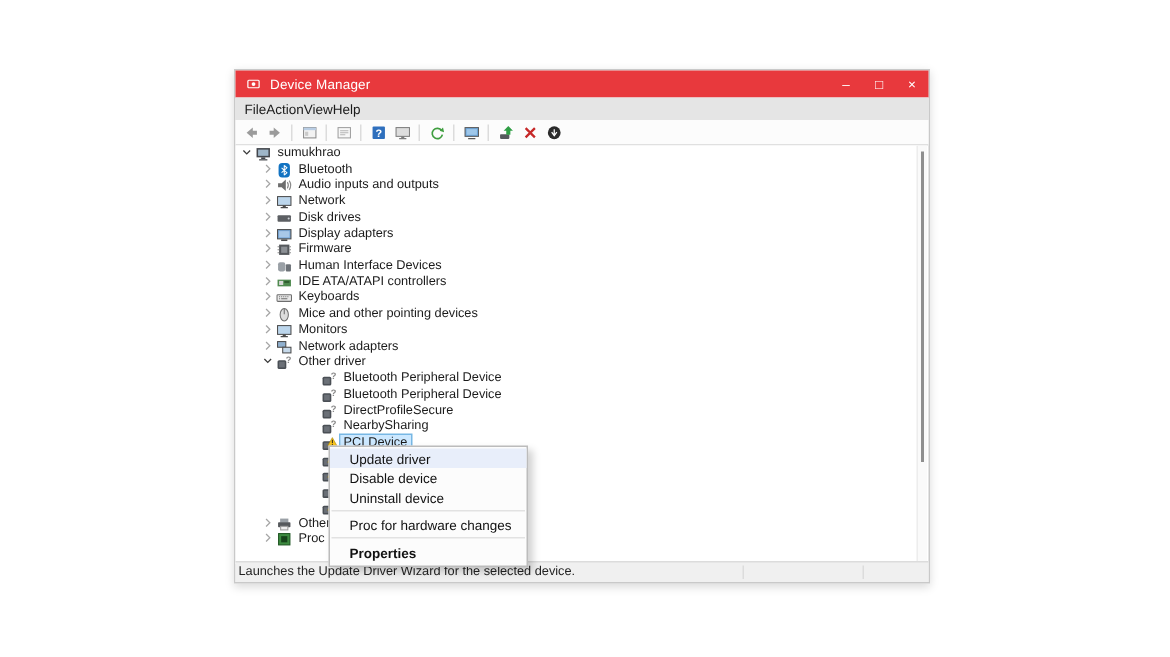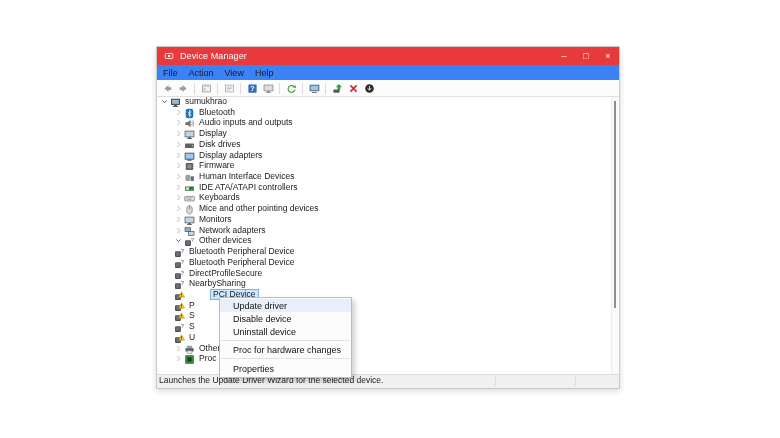--- a/index.html
+++ b/index.html
@@ -8,46 +8,46 @@
   .window{position:absolute;left:156px;top:46px;width:464px;height:343px;background:#fff;
           border:1px solid #c9c9c9;box-shadow:0 2px 6px rgba(0,0,0,.15);box-sizing:border-box;}
   
   .titlebar{position:absolute;left:0;top:0;width:100%;height:18px;background:var(--titlebar,#e8393d);
             display:flex;align-items:center;padding-left:5px;box-sizing:border-box;}
   .titlebar .title{color:#fff;font-size:9px;margin-left:4px;letter-spacing:.1px;}
   .wcontrols{margin-left:auto;display:flex;height:100%;}
   .wbtn{width:22px;height:100%;display:flex;align-items:center;justify-content:center;
         color:#fff;font-size:9px;line-height:1;cursor:default;}
   
-  .menubar{position:absolute;left:0;top:18px;width:100%;height:15px;background:#3b82f6;display:flex;
-           align-items:center;padding-left:6px;gap:11px;font-size:9px;color:#1a1a1a;box-sizing:border-box;}
+  .menubar{position:absolute;left:0;top:18px;width:100%;height:15px;background:#e5e5e5;display:flex;
+           align-items:center;padding-left:6px;font-size:9px;color:#1a1a1a;box-sizing:border-box;}
   
   .toolbar{position:absolute;left:0;top:33px;width:100%;height:17px;background:#fcfcfc;display:flex;
            align-items:center;padding-left:3px;gap:2px;border-bottom:1px solid #e0e0e0;box-sizing:border-box;}
   .tbtn{width:14px;height:14px;display:flex;align-items:center;justify-content:center;}
   .tsep{width:1px;height:11px;background:#dcdcdc;margin:0 2px;}
   
   .tree{position:absolute;left:0;top:50px;width:455px;height:279px;background:#fff;overflow:hidden;}
   .trow{height:10.72px;display:flex;align-items:flex-start;font-size:8.5px;color:#1a1a1a;white-space:nowrap;}
   .trow.lvl0{padding-left:3px;}
   .trow.lvl1{padding-left:17px;}
-  .trow.lvl2{padding-left:16px;}
+  .trow.lvl2{padding-left:56px;}
   .chev{width:9px;height:9px;display:inline-flex;flex:none;align-items:center;justify-content:center;}
   .ic{width:11px;height:11px;display:inline-flex;flex:none;margin:0 2px 0 1px;align-items:center;justify-content:center;}
   .tlabel{padding:0 2px;line-height:9.5px;}
-  .selrow .tlabel{background:var(--selbg,#cce8ff);outline:1px solid var(--selbd,#77b7e4);margin-left:24px;}
+  .selrow .tlabel{background:var(--selbg,#cce8ff);outline:1px solid var(--selbd,#77b7e4);}
   
   .vscroll{position:absolute;right:1px;top:50px;width:6px;height:279px;background:#fafafa;border-left:1px solid #ededed;}
   .vthumb{position:absolute;left:2px;top:4px;width:2px;height:207px;background:#8f8f8f;}
   
   .ctxmenu{position:absolute;left:62px;top:250px;width:133px;background:#fcfcfc;border:1px solid #bcbcbc;
            box-shadow:3px 3px 5px rgba(0,0,0,.18);z-index:20;padding:1px 0;box-sizing:border-box;}
   .mitem{height:13px;display:flex;align-items:center;padding-left:13px;font-size:9px;color:#111;}
   .mitem.hover{background:var(--hover,#e8eefa);}
-  .mitem.bold{font-weight:normal;height:15px;}
+  .mitem.bold{font-weight:bold;height:15px;}
   .msep{height:1px;background:#e2e2e2;margin:2px 1px;}
   
   .statusbar{position:absolute;left:0;bottom:0;width:100%;height:14px;background:var(--sbbg,#f0f0f0);
              border-top:1px solid #dcdcdc;display:flex;padding-left:2px;
              font-size:8.5px;color:#222;box-sizing:border-box;}
   .sdiv{position:absolute;top:2px;bottom:2px;width:1px;background:#dcdcdc;}
   .sdiv.d1{left:338px;}
   .sdiv.d2{left:418px;}
   svg{display:block;}
 </style>
@@ -227,21 +227,21 @@
               <path d="M6 3.5 L10.5 8 L6 12.5" stroke="#a6a6a6" stroke-width="1.5" fill="none"></path>
             </svg>
           </span>
           <span class="ic">
             <svg viewBox="0 0 16 16" width="11" height="11">
               <rect x="1.5" y="3" width="13" height="8.5" fill="#bcd6ec" stroke="#4a4a4a"></rect>
               <rect x="6.5" y="11.5" width="3" height="1.6" fill="#4a4a4a"></rect>
               <rect x="4.5" y="13.1" width="7" height="1.2" fill="#4a4a4a"></rect>
             </svg>
           </span>
-          <span class="tlabel">Display</span>
+          <span class="tlabel">Network</span>
         </div>
         <div class="trow lvl1">
           <span class="chev">
             <svg viewBox="0 0 16 16" width="9" height="9">
               <path d="M6 3.5 L10.5 8 L6 12.5" stroke="#a6a6a6" stroke-width="1.5" fill="none"></path>
             </svg>
           </span>
           <span class="ic">
             <svg viewBox="0 0 16 16" width="11" height="11">
               <rect x="1.5" y="5" width="13" height="6.5" rx="1" fill="#5c5f63"></rect>
@@ -372,21 +372,21 @@
               <path d="M4 6 L8 10 L12 6" stroke="#3b3b3b" stroke-width="1.5" fill="none"></path>
             </svg>
           </span>
           <span class="ic">
             <svg viewBox="0 0 16 16" width="11" height="11">
               <rect x="1.5" y="6" width="8.5" height="8.5" rx="1.5" fill="#4a4f55"></rect>
               <rect x="3" y="7.5" width="5.5" height="5.5" fill="#6b7077"></rect>
               <text x="9.5" y="8.5" font-size="9" fill="#8a8a8a" font-weight="bold">?</text>
             </svg>
           </span>
-          <span class="tlabel">Other devices</span>
+          <span class="tlabel">Other driver</span>
         </div>
         <div class="trow lvl2">
           <span class="ic">
             <svg viewBox="0 0 16 16" width="11" height="11">
               <rect x="1.5" y="6" width="8.5" height="8.5" rx="1.5" fill="#4a4f55"></rect>
               <rect x="3" y="7.5" width="5.5" height="5.5" fill="#6b7077"></rect>
               <text x="9.5" y="8.5" font-size="9" fill="#8a8a8a" font-weight="bold">?</text>
             </svg>
           </span>
           <span class="tlabel">Bluetooth Peripheral Device</span>

